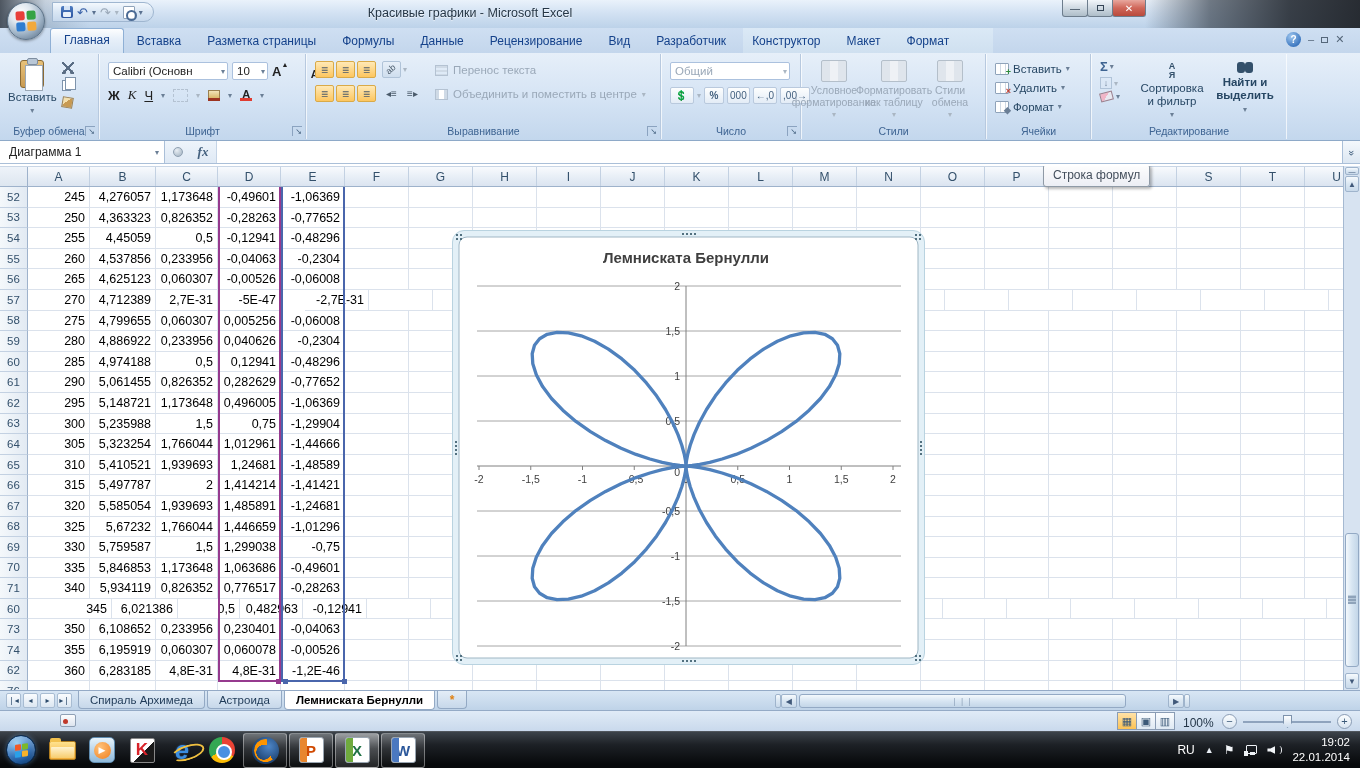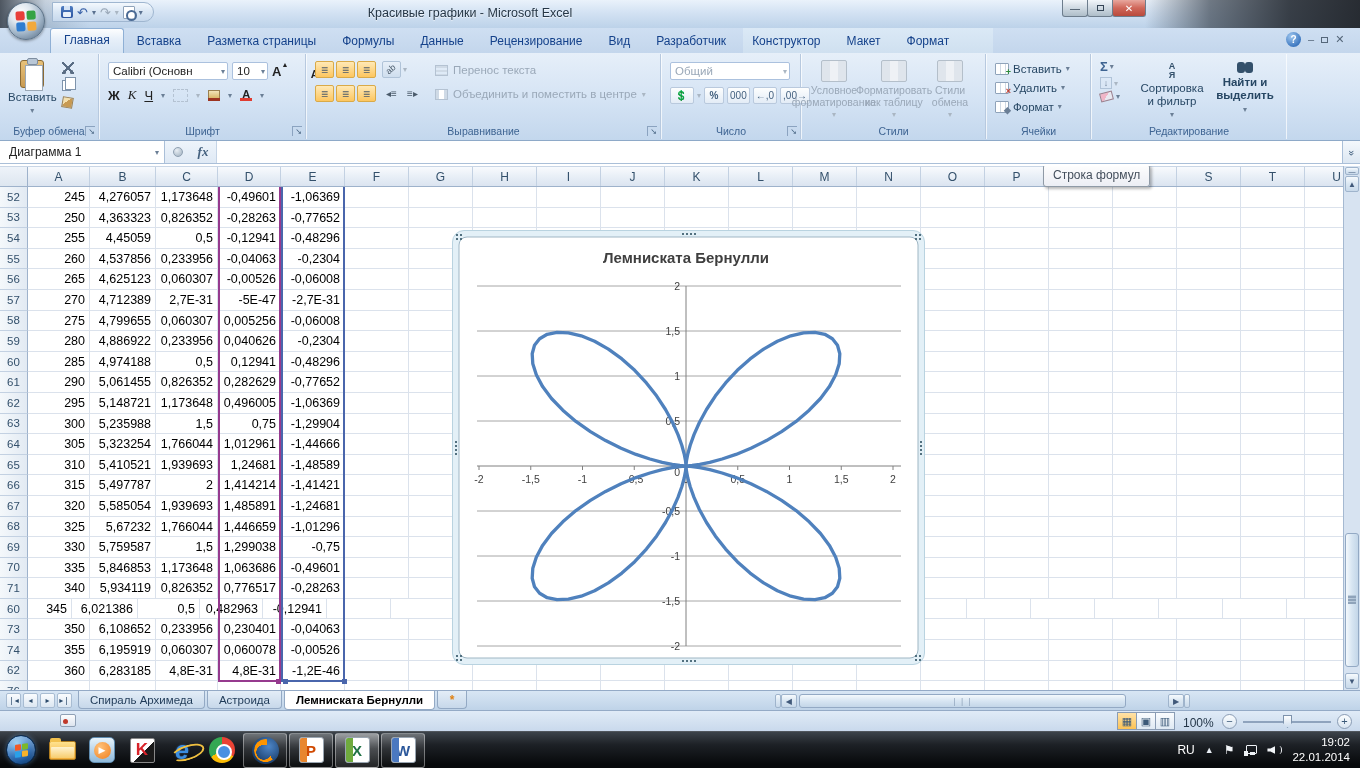--- a/index.html
+++ b/index.html
@@ -647,21 +647,21 @@
           <div class="cl" style="width: 64px;"></div>
           <div class="cl" style="width: 64px;"></div>
           <div class="cl" style="width: 64px;"></div>
         </div>
         <div class="grow">
           <div class="rh">57</div>
           <div class="cl" style="width: 62px;">270</div>
           <div class="cl" style="width: 66px;">4,712389</div>
           <div class="cl" style="width: 62px;">2,7E-31</div>
           <div class="cl" style="width: 63px;">-5E-47</div>
-          <div class="cl" style="width: 64px;">-2,7E-31</div>
+          <div class="cl" style="width: 64px; margin-left: 24px;">-2,7E-31</div>
           <div class="cl" style="width: 64px;"></div>
           <div class="cl" style="width: 64px;"></div>
           <div class="cl" style="width: 64px;"></div>
           <div class="cl" style="width: 64px;"></div>
           <div class="cl" style="width: 64px;"></div>
           <div class="cl" style="width: 64px;"></div>
           <div class="cl" style="width: 64px;"></div>
           <div class="cl" style="width: 64px;"></div>
           <div class="cl" style="width: 64px;"></div>
           <div class="cl" style="width: 64px;"></div>
@@ -1003,21 +1003,21 @@
           <div class="cl" style="width: 64px;"></div>
           <div class="cl" style="width: 64px;"></div>
           <div class="cl" style="width: 64px;"></div>
           <div class="cl" style="width: 64px;"></div>
           <div class="cl" style="width: 64px;"></div>
           <div class="cl" style="width: 64px;"></div>
           <div class="cl" style="width: 64px;"></div>
         </div>
         <div class="grow">
           <div class="rh">60</div>
-          <div class="cl" style="width: 44px;">345</div>
+          <div class="cl" style="width: 84px;">345</div>
           <div class="cl" style="width: 66px;">6,021386</div>
           <div class="cl" style="width: 62px;">0,5</div>
           <div class="cl" style="width: 63px;">0,482963</div>
           <div class="cl" style="width: 64px;">-0,12941</div>
           <div class="cl" style="width: 64px;"></div>
           <div class="cl" style="width: 64px;"></div>
           <div class="cl" style="width: 64px;"></div>
           <div class="cl" style="width: 64px;"></div>
           <div class="cl" style="width: 64px;"></div>
           <div class="cl" style="width: 64px;"></div>

